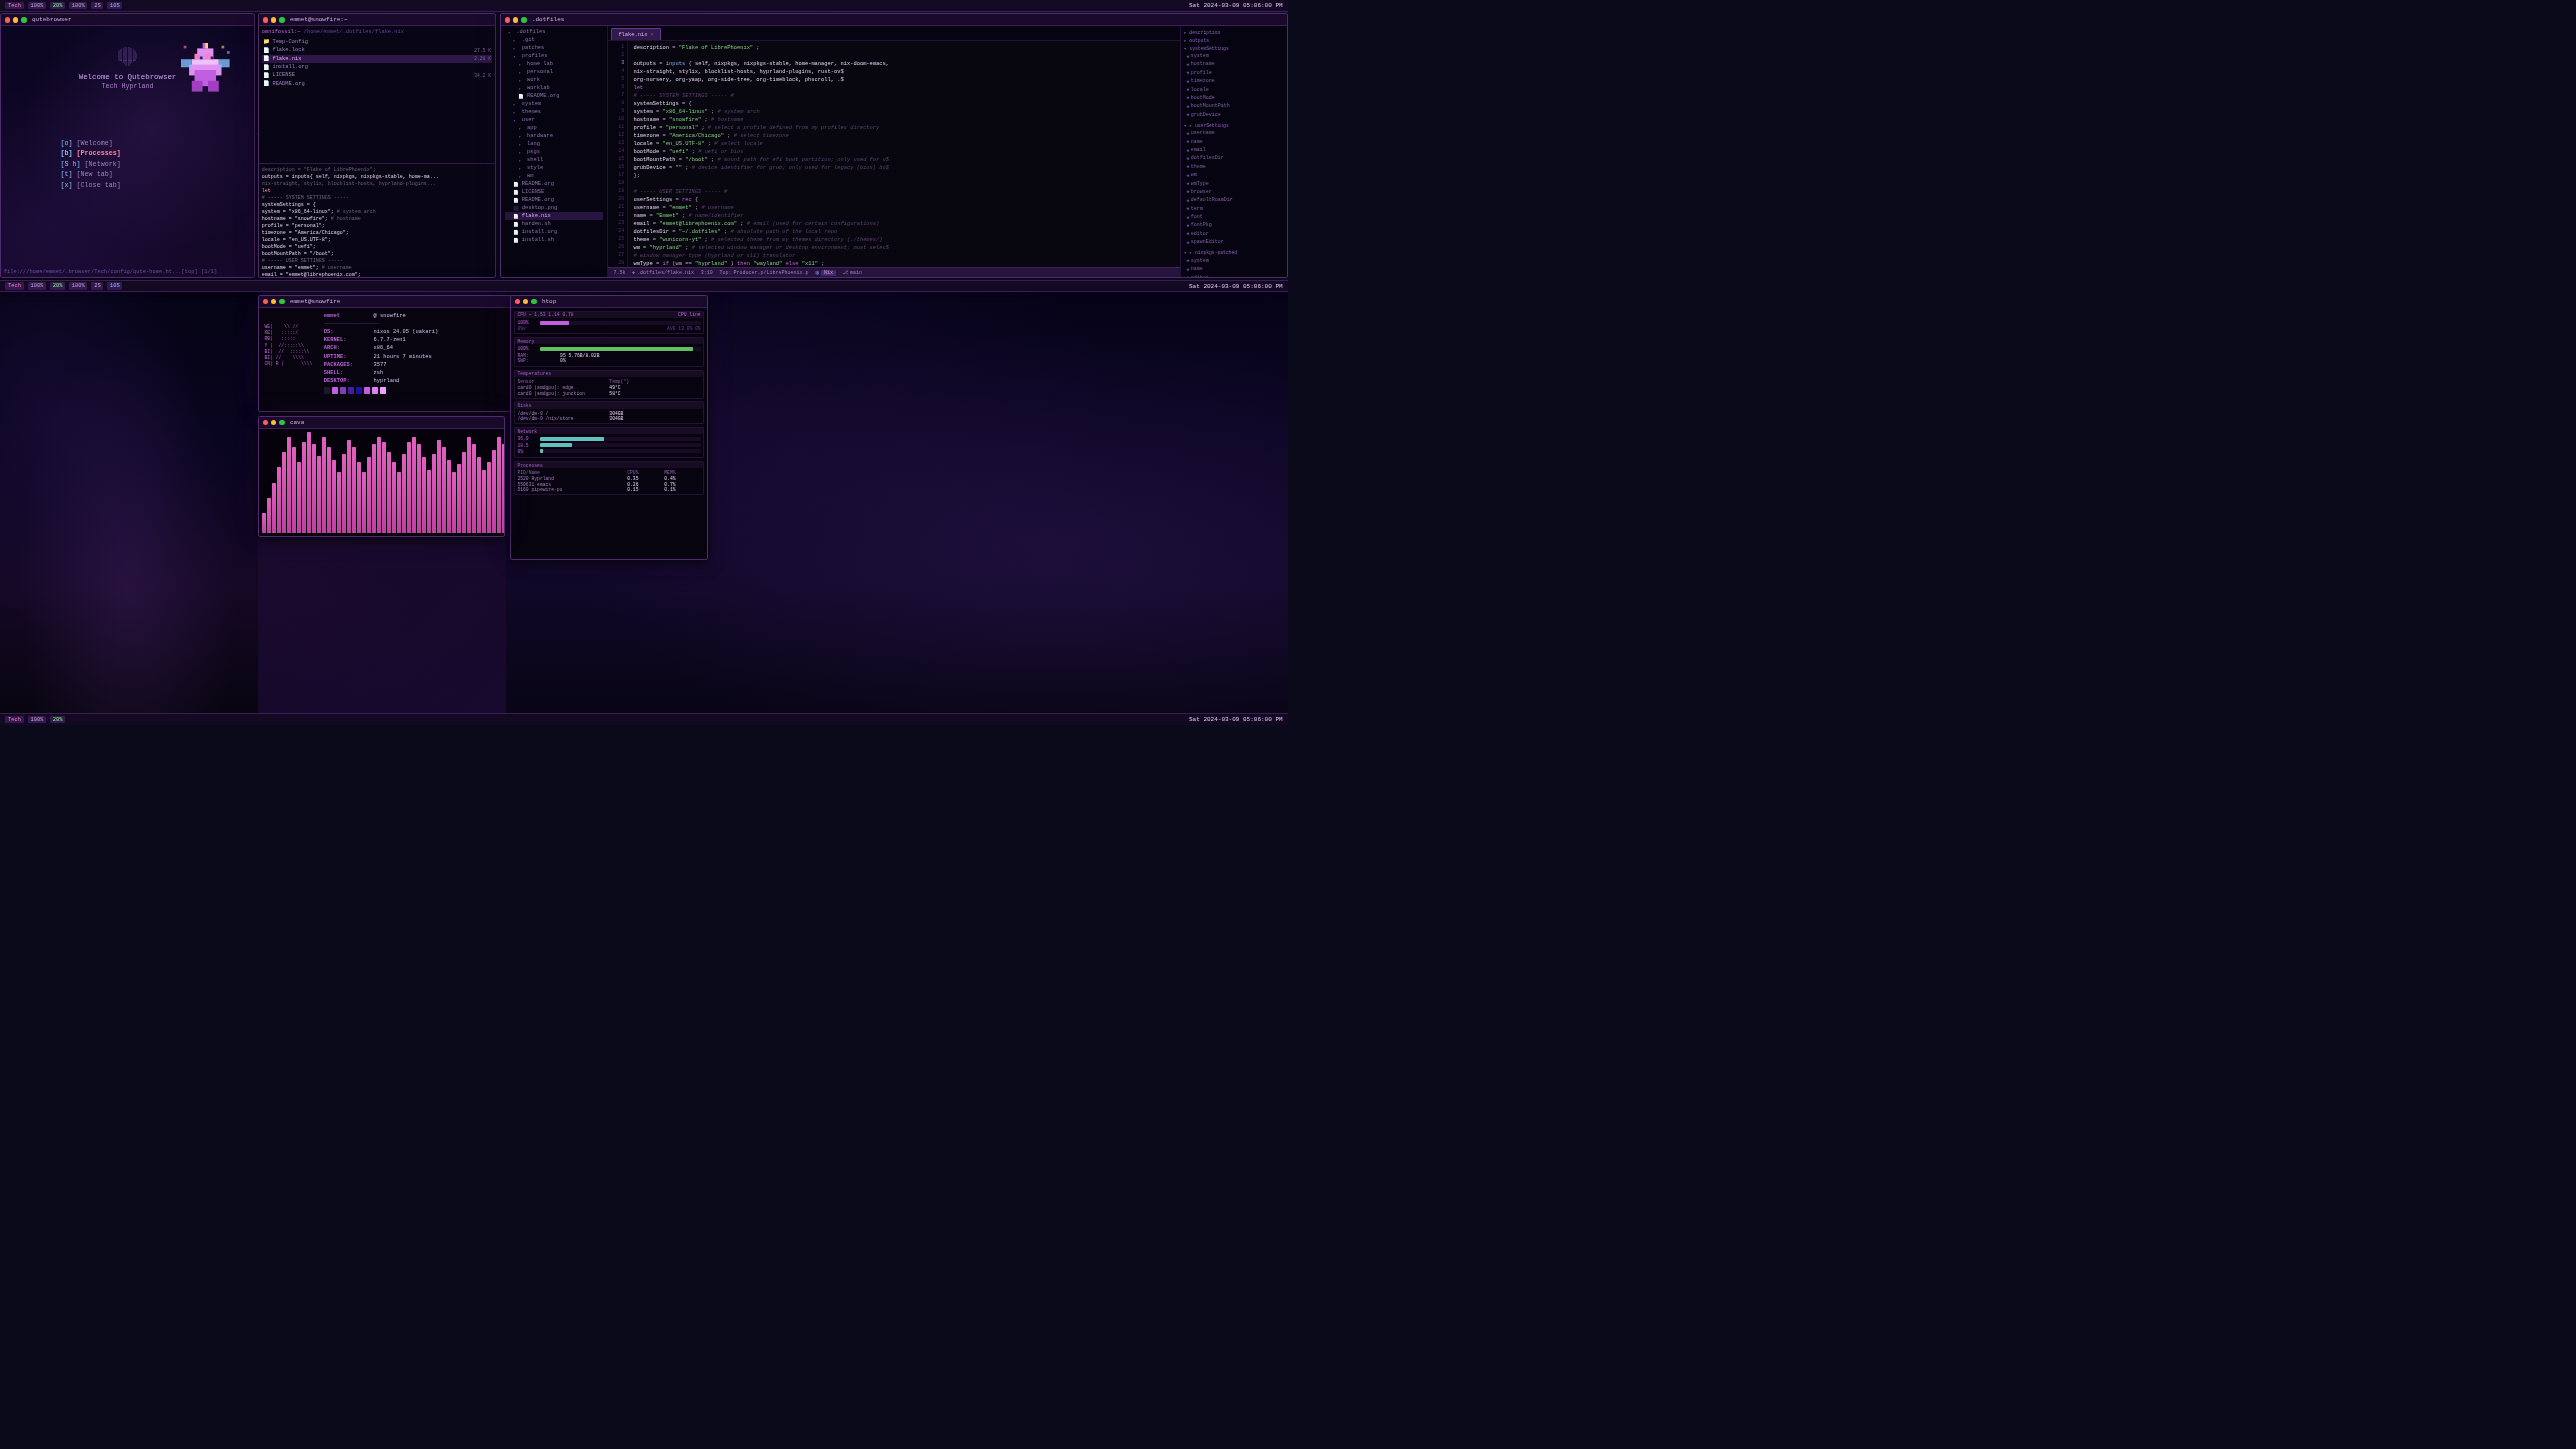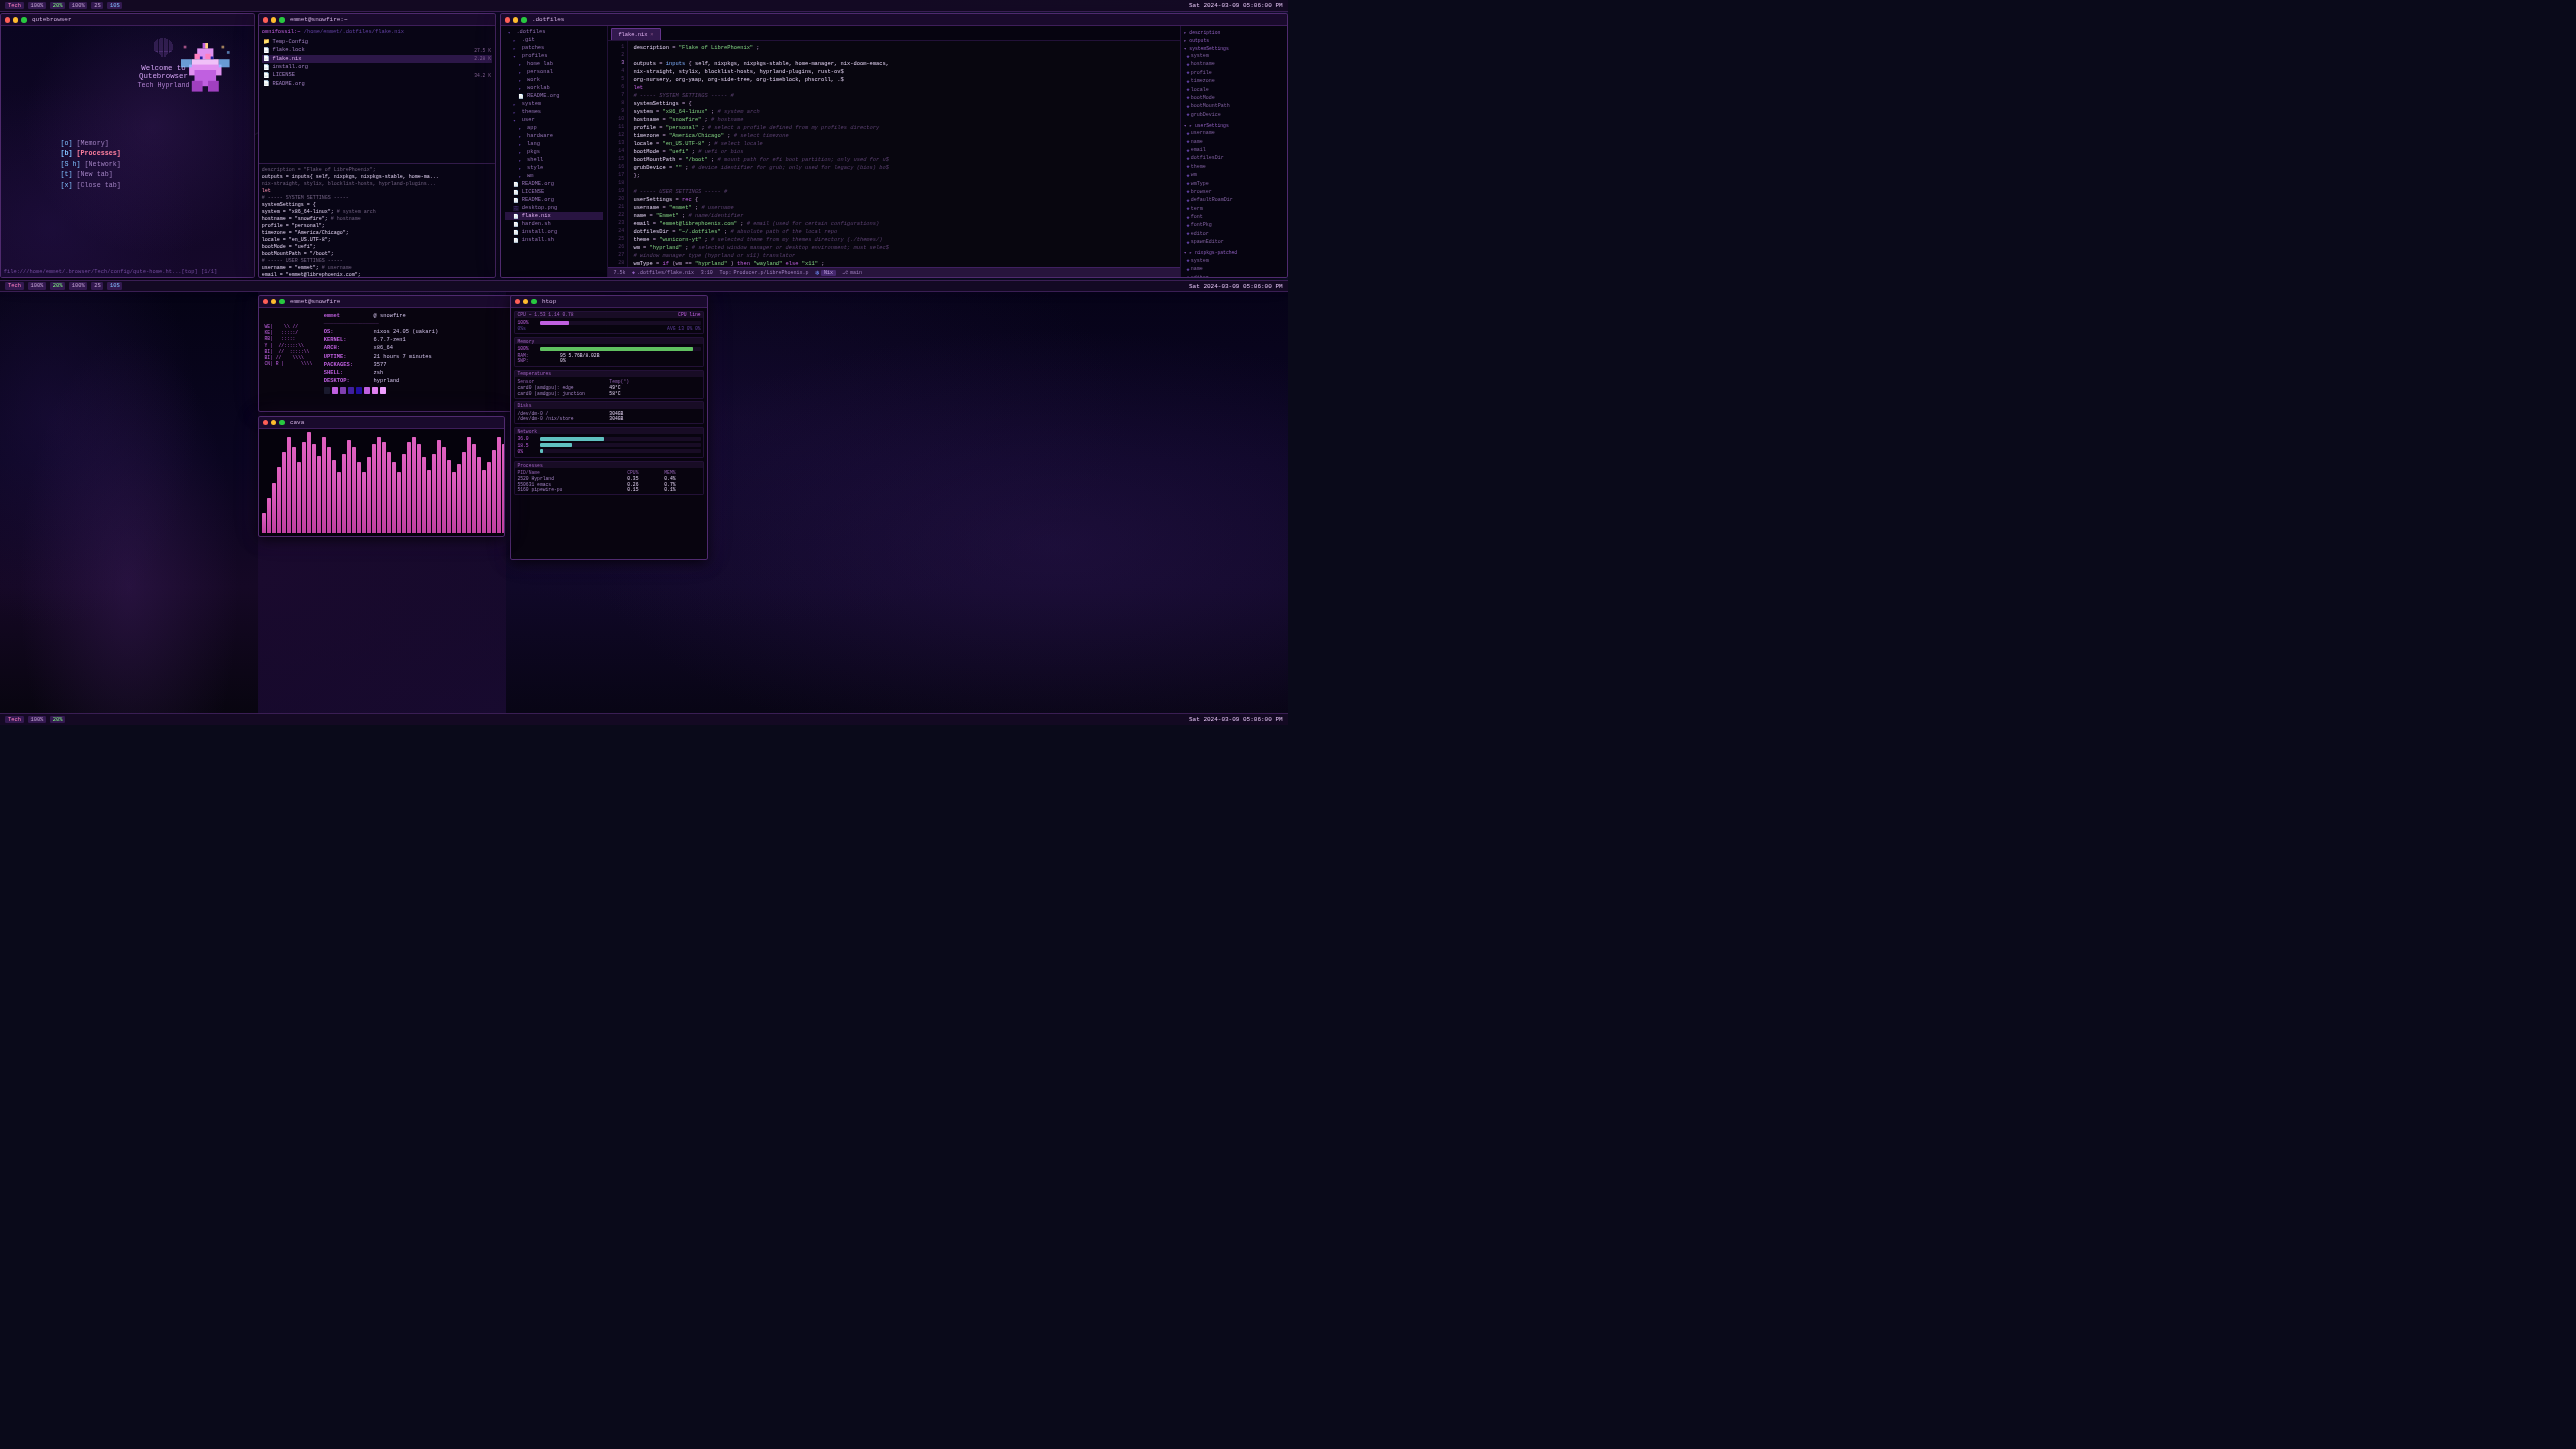--- a/index.html
+++ b/index.html
@@ -127,25 +127,24 @@
       position: absolute;
       inset: 0;
       background: 
         radial-gradient(ellipse at 60% 40%, rgba(80,40,120,0.3) 0%, transparent 60%),
         radial-gradient(ellipse at 20% 80%, rgba(40,20,80,0.4) 0%, transparent 50%),
         linear-gradient(180deg, #0a0520 0%, #15082a 100%);
     }
     
     .browser-logo-area {
       position: absolute;
-      top: 11px;
+      top: 20px;
       left: 50%;
       transform: translateX(-50%);
       text-align: center;
-      margin-left: 36px;
     }
     .ascii-logo {
       font-size: 3.4px;
       line-height: 1.1;
       color: rgba(180,120,240,0.7);
       white-space: pre;
       font-family: monospace;
     }
     .browser-title-text {
       margin-top: 4px;
@@ -693,21 +692,21 @@
 
         <rect x="1" y="1" width="1" height="1" fill="#ff80c0" opacity="0.6"></rect>
         <rect x="17" y="3" width="1" height="1" fill="#80c0ff" opacity="0.6"></rect>
         <rect x="15" y="1" width="1" height="1" fill="#ffd080" opacity="0.6"></rect>
       </svg>
     </div>
 
     <div class="browser-menu">
       <div class="browser-menu-item">
         <span class="key">[o]</span>
-        <span> [Memory]</span>
+        <span> [Welcome]</span>
       </div>
       <div class="browser-menu-item highlight">
         <span class="key">[b]</span>
         <span> [Processes]</span>
       </div>
       <div class="browser-menu-item">
         <span class="key">[S h]</span>
         <span> [Network]</span>
       </div>
       <div class="browser-menu-item">

